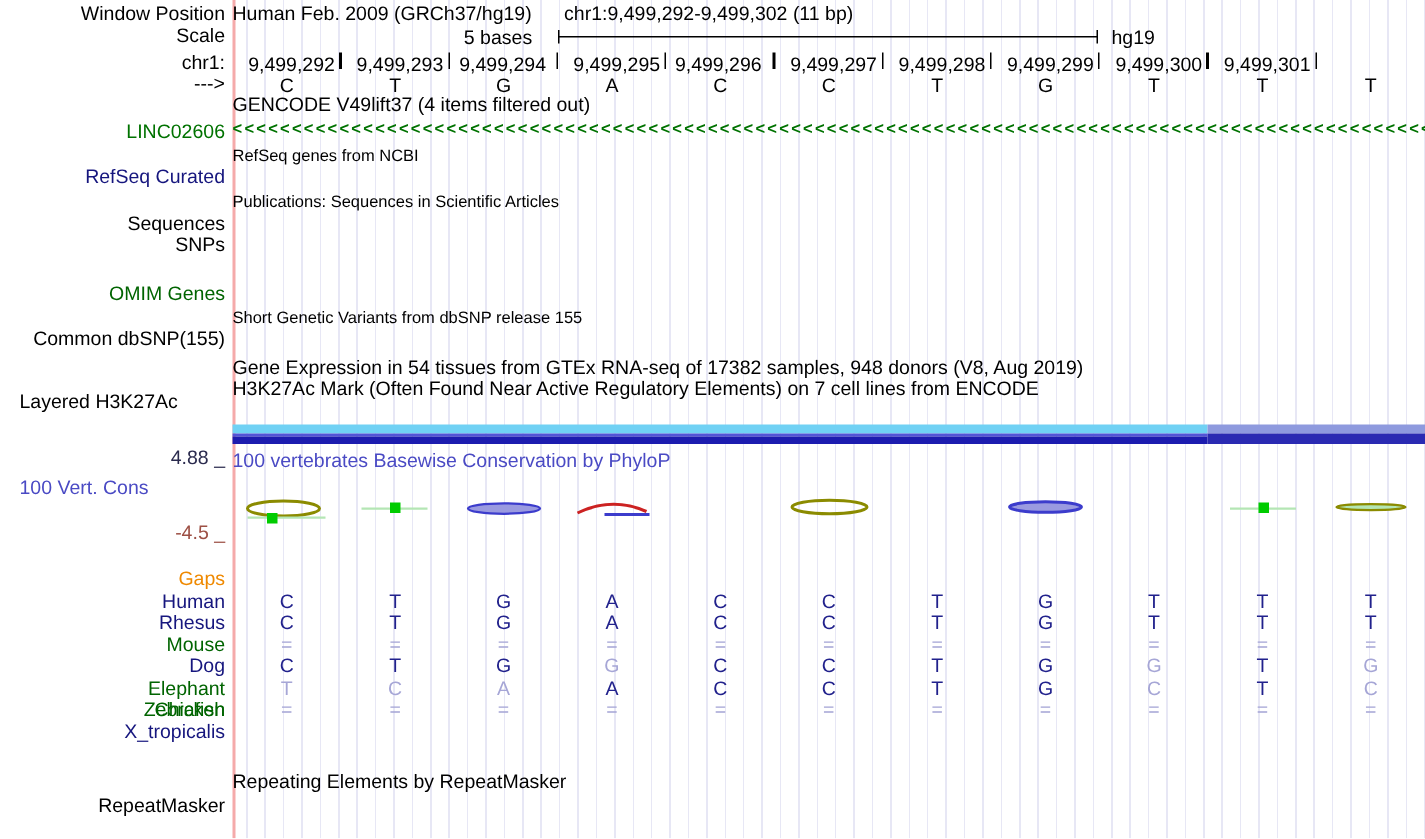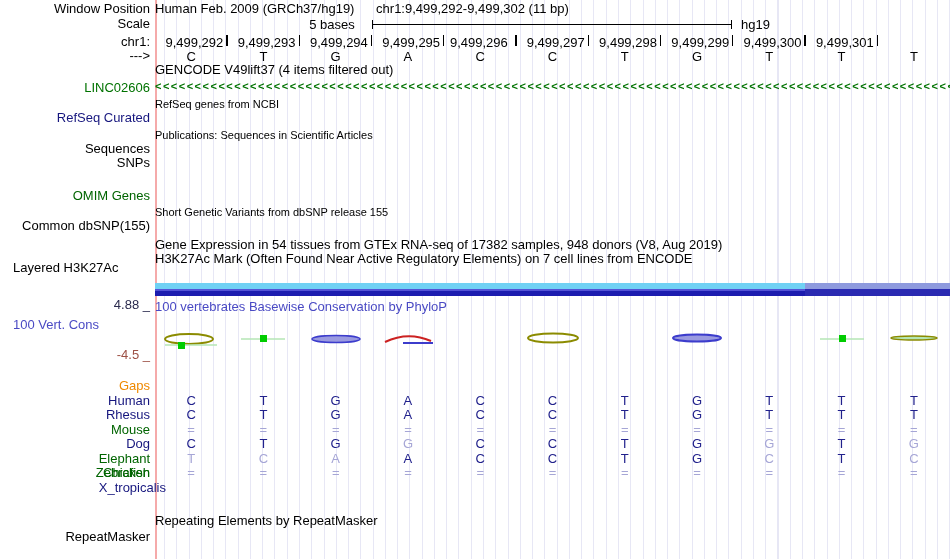--- a/index.html
+++ b/index.html
@@ -95,21 +95,21 @@
   <div class="gl maroon" style="top:348px">-4.5 _</div>
   <div class="trackarea" style="left:155px;top:325px;width:795px;height:30px"></div>
 
 
   <div class="ct" style="top:514px">Repeating Elements by RepeatMasker</div>
   <div class="gl" style="top:530px">RepeatMasker</div>
 <div class="coord" style="left: 156.273px; top: 35px; width: 67px; text-align: right;">9,499,292</div>
     <div class="tick" style="left: 226.273px; top: 35px;"></div>
     <div class="coord" style="left: 228.545px; top: 35px; width: 67px; text-align: right;">9,499,293</div>
     <div class="tick" style="left: 298.545px; top: 35px;"></div>
-    <div class="coord" style="left: 310px; top: 35px; width: 67px; text-align: left;">9,499,294</div>
+    <div class="coord" style="left: 297px; top: 35px; width: 67px; text-align: right;">9,499,294</div>
     <div class="tick" style="left: 370.818px; top: 35px;"></div>
     <div class="coord" style="left: 373.091px; top: 35px; width: 67px; text-align: right;">9,499,295</div>
     <div class="tick" style="left: 443.091px; top: 35px;"></div>
     <div class="coord" style="left: 445.364px; top: 35px; width: 67px; text-align: center;">9,499,296</div>
     <div class="tick" style="left: 515.364px; top: 35px;"></div>
     <div class="coord" style="left: 517.636px; top: 35px; width: 67px; text-align: right;">9,499,297</div>
     <div class="tick" style="left: 587.636px; top: 35px;"></div>
     <div class="coord" style="left: 589.909px; top: 35px; width: 67px; text-align: right;">9,499,298</div>
     <div class="tick" style="left: 659.909px; top: 35px;"></div>
     <div class="coord" style="left: 662.182px; top: 35px; width: 67px; text-align: right;">9,499,299</div>
@@ -225,15 +225,15 @@
     <div class="cell dim" style="left: 253.409px; top: 466px;">=</div>
     <div class="cell dim" style="left: 325.682px; top: 466px;">=</div>
     <div class="cell dim" style="left: 397.955px; top: 466px;">=</div>
     <div class="cell dim" style="left: 470.227px; top: 466px;">=</div>
     <div class="cell dim" style="left: 542.5px; top: 466px;">=</div>
     <div class="cell dim" style="left: 614.773px; top: 466px;">=</div>
     <div class="cell dim" style="left: 687.045px; top: 466px;">=</div>
     <div class="cell dim" style="left: 759.318px; top: 466px;">=</div>
     <div class="cell dim" style="left: 831.591px; top: 466px;">=</div>
     <div class="cell dim" style="left: 903.864px; top: 466px;">=</div>
-    <div class="gl" style="top: 480.5px; color: var(--label-navy); margin-left: 16px;">X_tropicalis</div>
+    <div class="gl" style="top: 480.5px; color: var(--label-navy);">X_tropicalis</div>
     <div class="gl" style="top: 466px; color: var(--omim-green);">Zebrafish</div>
   </div>
 
 </body></html>

